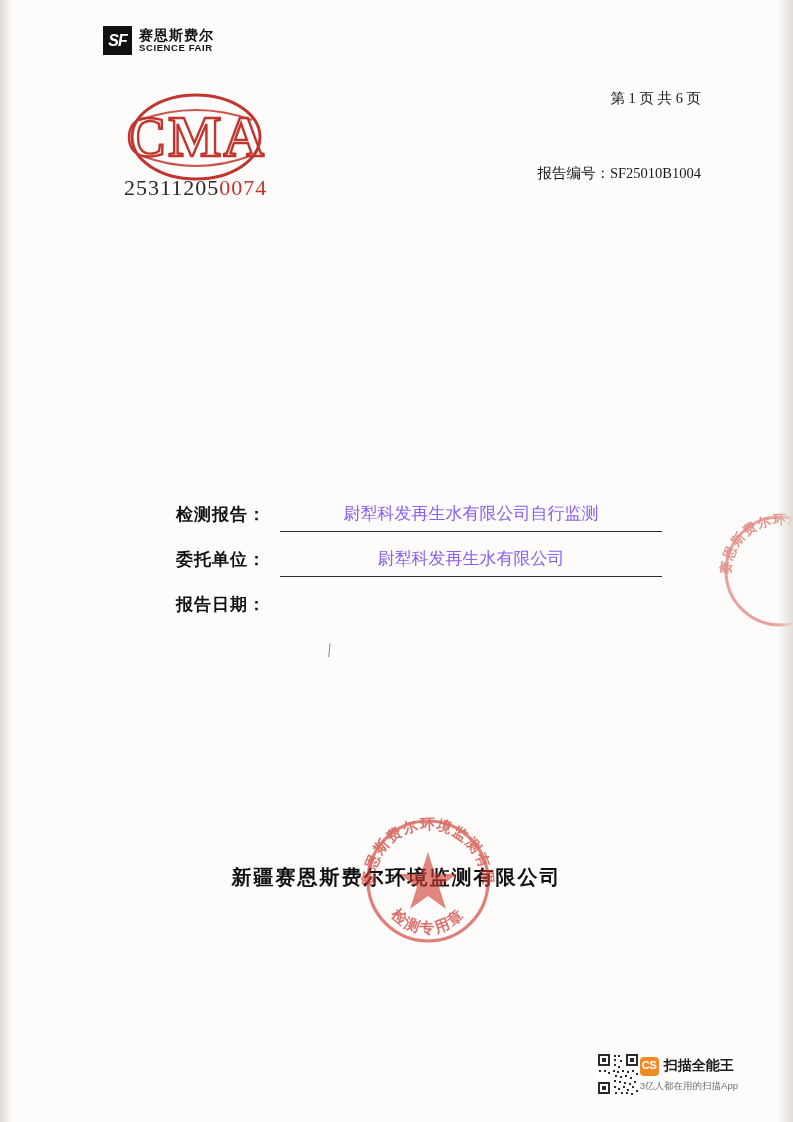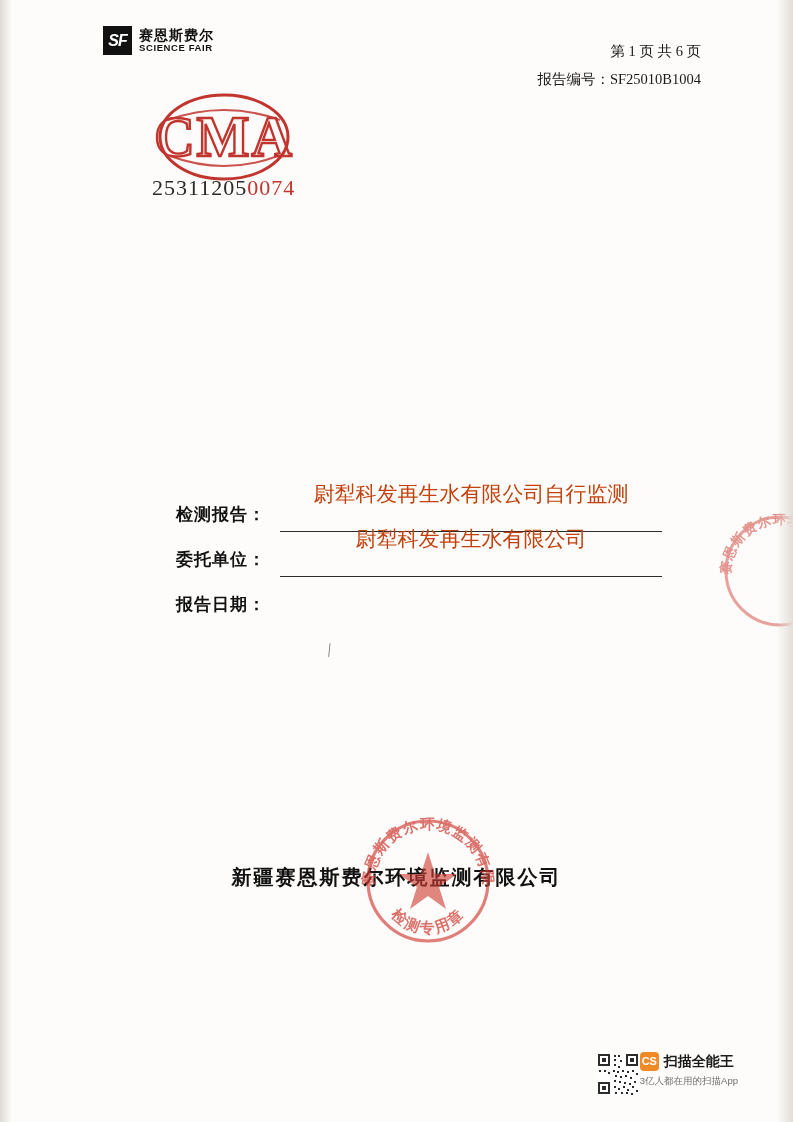--- a/index.html
+++ b/index.html
@@ -79,30 +79,29 @@
   
   .page-meta {
     position: absolute;
     right: 92px;
     top: 38px;
     text-align: right;
     font-size: 14.5px;
     line-height: 1.9;
     font-family: "Liberation Serif", serif;
   }
-  .page-meta div { white-space: nowrap; }
+  .page-meta div { white-space: nowrap; margin-top: 47px; }
 
   
   .cma-block {
     position: absolute;
     left: 118px;
     top: 92px;
     width: 180px;
     height: 125px;
-    margin-left: 28px;
   }
   .cma-svg { display: block; }
   .cma-number {
     position: absolute;
     left: 6px;
     top: 83px;
     font-family: "Liberation Serif", serif;
     font-size: 22px;
     letter-spacing: 1px;
     color: #2a2a2a;
@@ -145,23 +144,23 @@
     font-weight: bold;
     letter-spacing: 1px;
     color: #111;
     padding-bottom: 6px;
     white-space: nowrap;
   }
   .field-value {
     flex: 1;
     border-bottom: 1px solid #2b2b2b;
     text-align: center;
-    font-size: 21px;
-    padding-bottom: 23px;
-    color: #c2410c;
+    font-size: 17px;
+    padding-bottom: 6px;
+    color: #8b5cf6;
     white-space: nowrap;
   }
 
   
   .date-mark {
     position: absolute;
     left: 328px;
     top: 641px;
     width: 10px;
     height: 18px;
@@ -203,20 +202,21 @@
     height: 130px;
     opacity: 0.55;
   }
 
   
   .cs-footer {
     position: absolute;
     right: 55px;
     bottom: 26px;
     display: flex;
+    align-items: center;
   }
   .cs-qr {
     width: 44px;
     height: 44px;
   }
   .cs-text {
     line-height: 1.25;
   }
   .cs-main {
     display: flex;

